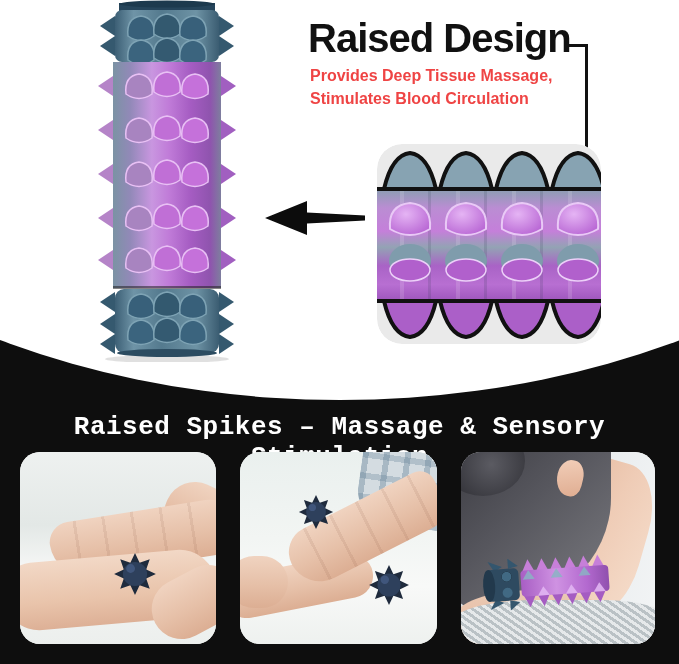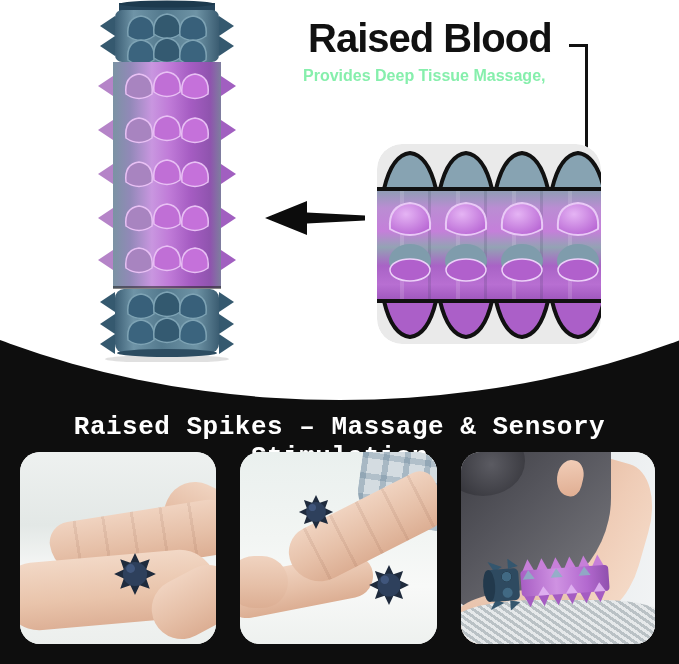--- a/index.html
+++ b/index.html
@@ -14,22 +14,22 @@
     background:#ffffff;border-radius:50%;
   }
   
   .roller-svg{position:absolute;left:92px;top:0px;}
   .headline{
     position:absolute;left:308px;top:16px;width:300px;
     font-size:40px;font-weight:700;letter-spacing:-1px;color:#111;
     white-space:nowrap;
   }
   .desc{
-    position:absolute;left:303px;top:64px;width:270px;
-    font-size:16px;font-weight:700;color:#86efac;line-height:23px;
+    position:absolute;left:310px;top:64px;width:270px;
+    font-size:16px;font-weight:700;color:#ef4444;line-height:23px;
   }
   .desc span{display:block;}
   .callout-h{position:absolute;left:569px;top:44px;width:19px;height:3px;background:#111;}
   .callout-v{position:absolute;left:585px;top:44px;width:3px;height:170px;background:#111;}
   .callout-dot{position:absolute;left:580px;top:208px;width:15px;height:15px;border-radius:50%;background:#111;}
   .arrow-svg{position:absolute;left:263px;top:199px;}
   .magnifier{
     position:absolute;left:376px;top:143px;width:226px;height:202px;
   }
   
@@ -181,23 +181,24 @@
       <use href="#bump" transform="translate(49,306)" fill="#38607a"></use>
       <use href="#bump" transform="translate(75,304)" fill="#33596f"></use>
       <use href="#bump" transform="translate(101,306)" fill="#38607a"></use>
       <use href="#bump" transform="translate(49,332)" fill="#3b647e"></use>
       <use href="#bump" transform="translate(75,330)" fill="#345a71"></use>
       <use href="#bump" transform="translate(101,332)" fill="#3b647e"></use>
     </g>
     <ellipse cx="75" cy="353" rx="50" ry="4" fill="#2c4c61"></ellipse>
   </svg>
 
-  <div class="headline">Raised Blood</div>
+  <div class="headline">Raised Design</div>
   <div class="desc">
     <span>Provides Deep Tissue Massage,</span>
+    <span>Stimulates Blood Circulation</span>
   </div>
 
   <div class="callout-h"></div>
   <div class="callout-v"></div>
   <div class="callout-dot"></div>
 
   <svg class="arrow-svg" width="104" height="40" viewBox="0 0 104 40">
     <polygon points="2,19 44,2 44,13.5 102,16.5 102,21.5 44,24.5 44,36" fill="#0c0c0c"></polygon>
   </svg>
 

